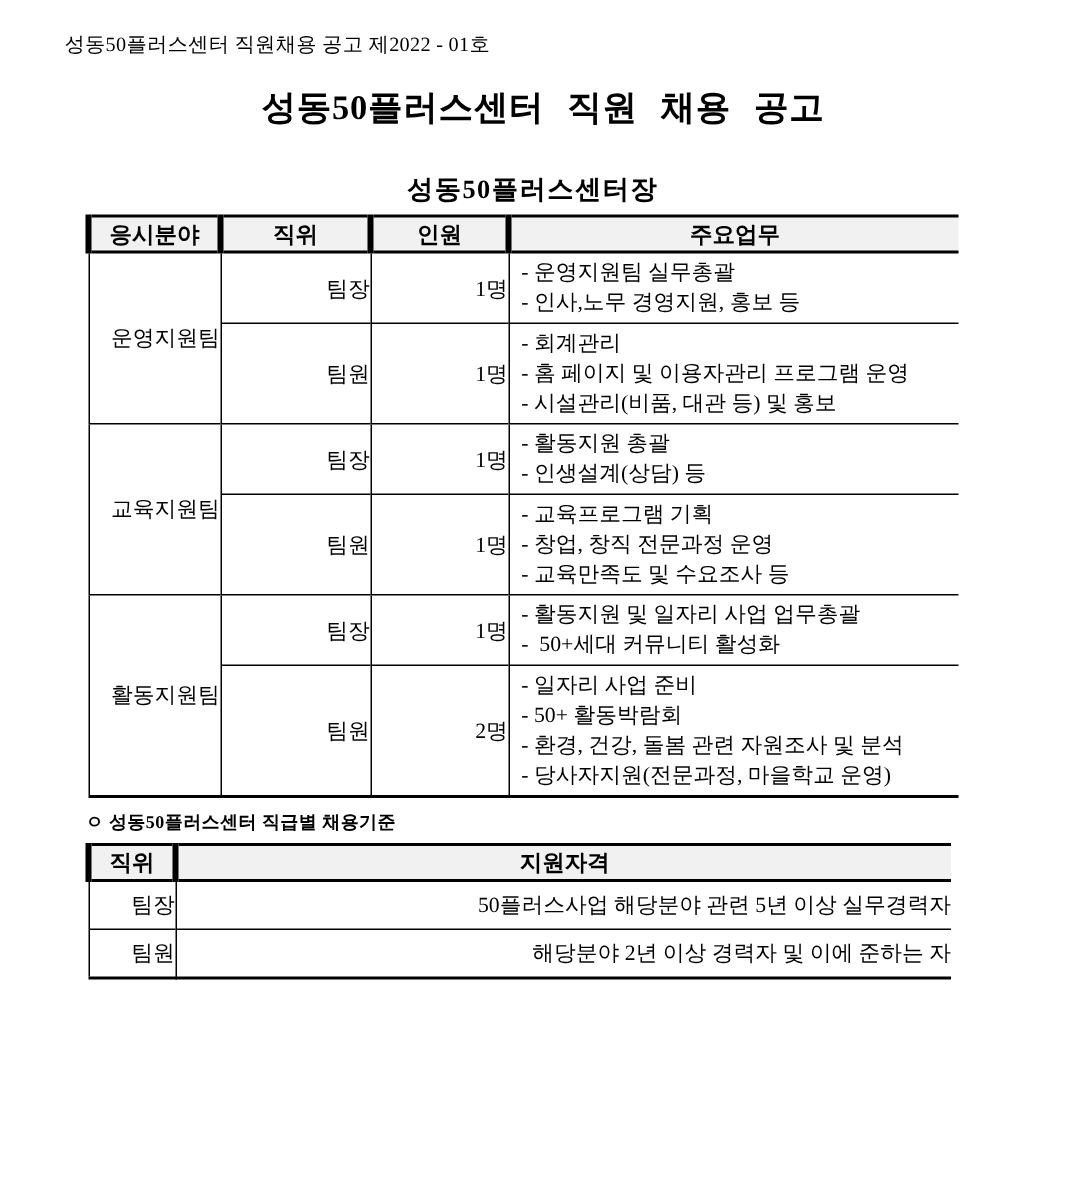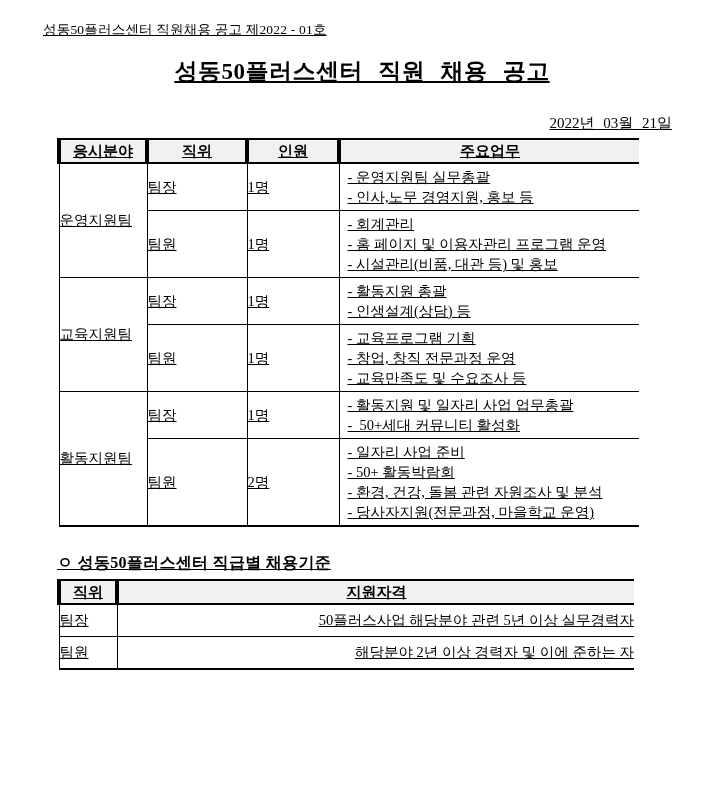--- a/index.html
+++ b/index.html
@@ -4,21 +4,20 @@
 <style>
   html,body { margin:0; padding:0; background:#fff; }
   .page {
     position:relative;
     width:710px; height:711px;
     background:#ffffff;
     color:#000;
     font-family:"Liberation Serif","DejaVu Serif",serif;
     overflow:hidden;
     box-sizing:border-box;
-    text-decoration:underline;
   }
   .doc-number {
     padding-top:21px;
     margin-left:43px;
     font-size:13.5px;
     letter-spacing:0.2px;
   }
   .title {
     margin:17px 0 0 0;
     text-align:center;
@@ -48,22 +47,22 @@
     font-weight:bold;
     letter-spacing:1px;
   }
   .sec-heading1 {
     margin:19px 0 0 40px;
     font-size:15.5px;
     font-weight:bold;
     letter-spacing:0.3px;
   }
   .sec-heading2 {
-    margin:26px 0 0 57px;
-    font-size:16px;
+    margin:8px 0 0 57px;
+    font-size:12px;
     font-weight:bold;
     letter-spacing:0.3px;
   }
   table {
     border-collapse:collapse;
     margin-left:57px;
     font-size:14.5px;
     table-layout:fixed;
   }
   .t1 { margin-top:5px; width:580px; border-top:2.5px solid #000; border-bottom:2.5px solid #000; border-left:1.2px solid #000; border-right:0; }
@@ -80,41 +79,41 @@
     padding:0;
   }
   td {
     border-left:1px solid #000;
     vertical-align:middle;
     padding:3px 0;
   }
   th:last-child, td:last-child { border-right:0; }
   .t1 tr.sub td { border-top:1px solid #000; }
   .t1 tr.grp td { border-top:1.6px solid #000; }
-  .cell-center { text-align:left; }
+  .cell-center { text-align:right; }
   .duties-cell { padding-left:8px; text-align:left; }
   .duty { line-height:20px; white-space:pre-wrap; }
   .t2 td { height:25px; }
   .t2 tr + tr td { border-top:1px solid #000; }
   .qual-cell { padding-left:10px;text-align:right; }
 </style>
 </head>
 <body>
 
 <div class="page">
 
   <div class="doc-number">성동50플러스센터 직원채용 공고 제2022 - 01호</div>
 
   <div class="title">성동50플러스센터 직원 채용 공고</div>
 
   <div class="intro">
   </div>
 
-  <div class="date-line">2022년 03월 21일</div>
-
+
+  <div class="signature">성동50플러스센터장</div>
 
 
   <table class="t1">
     <colgroup>
       <col style="width:88px">
         <col style="width:100px">
         <col style="width:92px">
         <col style="width:300px">
     </colgroup>
     <thead>

